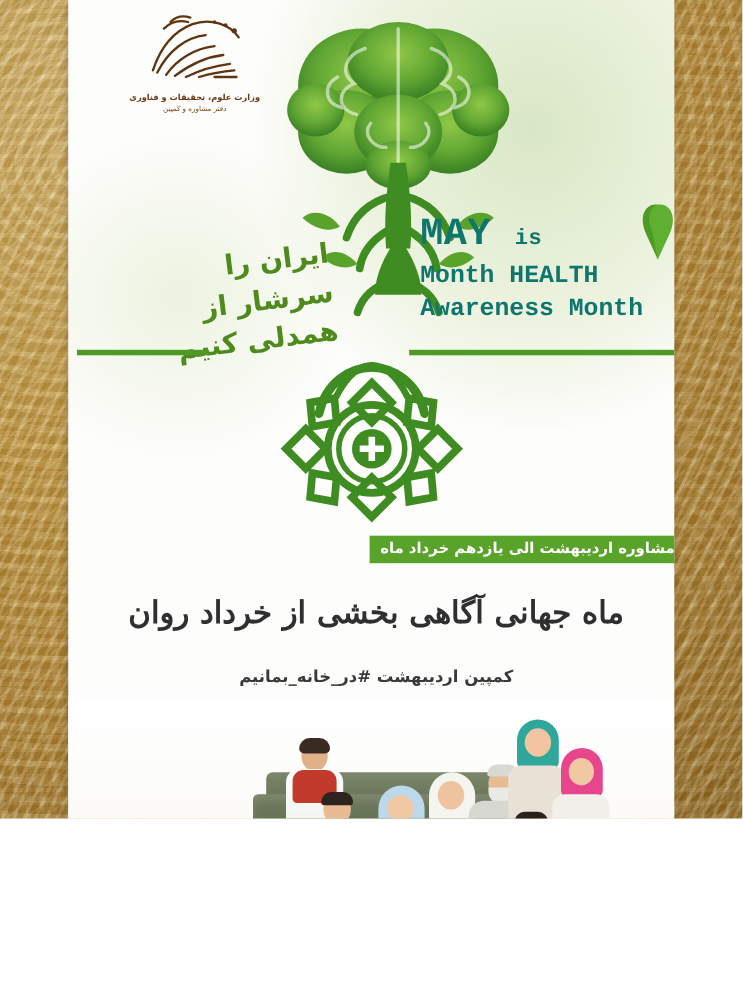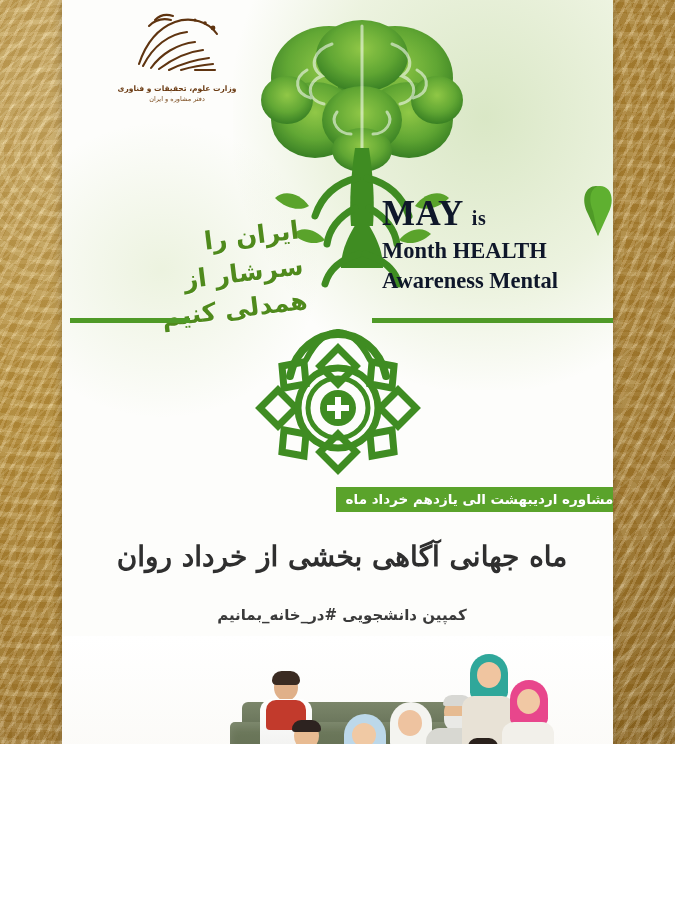--- a/index.html
+++ b/index.html
@@ -130,22 +130,22 @@
     text-shadow: 0 1px 0 rgba(255,255,255,.6);
   }
   .fa-head span { display: block; }
 
   
   .en-head {
     position: absolute;
     left: 320px;
     top: 196px;
     width: 230px;
-    color: #0f172a;
-    font-family: Liberation Serif, serif;
+    color: #0f766e;
+    font-family: Liberation Mono, monospace;
   }
   .en-l1 { font-size: 35px; font-weight: bold; letter-spacing: 0.5px; line-height: 1; }
   .en-l1 .small { font-size: 20px; font-weight: bold; }
   .en-l2 { font-size: 22.5px; font-weight: bold; margin-top: 8px; line-height: 1.05; }
   .en-l3 { font-size: 22.5px; font-weight: bold; margin-top: 6px; line-height: 1.05; }
 
   .ribbon {
     position: absolute;
     left: 196px;
     top: -12px;
@@ -338,21 +338,21 @@
             <path d="M30 10 c 5 -5, 12 -6, 18 -4"></path>
           </g>
           <g fill="#5f3410">
             <circle cx="88" cy="18" r="2.4"></circle>
             <circle cx="80" cy="13" r="1.8"></circle>
             <circle cx="70" cy="10" r="1.5"></circle>
           </g>
         </svg>
       </div>
       <div class="logo-l1">وزارت علوم، تحقیقات و فناوری</div>
-      <div class="logo-l2">دفتر مشاوره و ایران</div>
+      <div class="logo-l2">دفتر مشاوره و کمپین</div>
     </div>
 
     <div class="tree">
       <svg viewBox="0 0 250 330" width="250" height="330" aria-hidden="true">
         <defs>
           <radialGradient id="leafg" cx="50%" cy="40%" r="60%">
             <stop offset="0%" stop-color="#8cc63f"></stop>
             <stop offset="60%" stop-color="#5aa32b"></stop>
             <stop offset="100%" stop-color="#2f7a1a"></stop>
           </radialGradient>
@@ -413,21 +413,21 @@
         <svg viewBox="0 0 40 52" width="40" height="52" aria-hidden="true">
           <path d="M20 52 L10 30 C 2 14, 8 2, 18 2 C 28 2, 33 13, 26 28 Z" fill="#4f9a27"></path>
           <path d="M20 52 L30 30 C 38 14, 32 2, 22 2 C 14 2, 9 13, 15 27 Z" fill="#5fb030"></path>
         </svg>
       </div>
       <div class="en-l1">
         <span>MAY</span>
         <span class="small">is</span>
       </div>
       <div class="en-l2">Month HEALTH</div>
-      <div class="en-l3">Awareness Mental</div>
+      <div class="en-l3">Awareness Month</div>
     </div>
 
     <div class="rule"></div>
     <div class="rule-left"></div>
 
     <div class="mandala">
       <svg viewBox="0 0 236 160" width="236" height="160" aria-hidden="true">
         <g stroke="#3f8c22" fill="none" stroke-width="7" stroke-linecap="round">
 
           <g transform="translate(118,92)">
@@ -452,21 +452,21 @@
         <g transform="translate(118,92)">
           <circle r="18" fill="#3f8c22"></circle>
           <path d="M-3 -11 h 6 v 8 h 8 v 6 h -8 v 8 h -6 v -8 h -8 v -6 h 8 z" fill="#ffffff"></path>
         </g>
       </svg>
     </div>
 
     <div class="date-bar">مشاوره اردیبهشت الی یازدهم خرداد ماه</div>
 
     <div class="slogan">ماه جهانی آگاهی بخشی از خرداد روان</div>
-    <div class="sub-slogan">کمپین دانشجویی #در_خانه_بمانیم</div>
+    <div class="sub-slogan">کمپین اردیبهشت #در_خانه_بمانیم</div>
 
     <div class="corner-orn left">
       <svg viewBox="0 0 44 44" width="44" height="44" aria-hidden="true">
         <g fill="none" stroke="#b07f33" stroke-width="2.4" stroke-linecap="round">
           <path d="M22 6 c -8 4, -12 12, -8 18 c 3 5, 11 5, 13 0"></path>
           <path d="M22 6 c 8 4, 12 12, 8 18 c -3 5, -11 5, -13 0"></path>
           <path d="M10 30 c 6 6, 18 6, 24 0"></path>
           <path d="M14 38 c 5 3, 11 3, 16 0"></path>
         </g>
       </svg>

